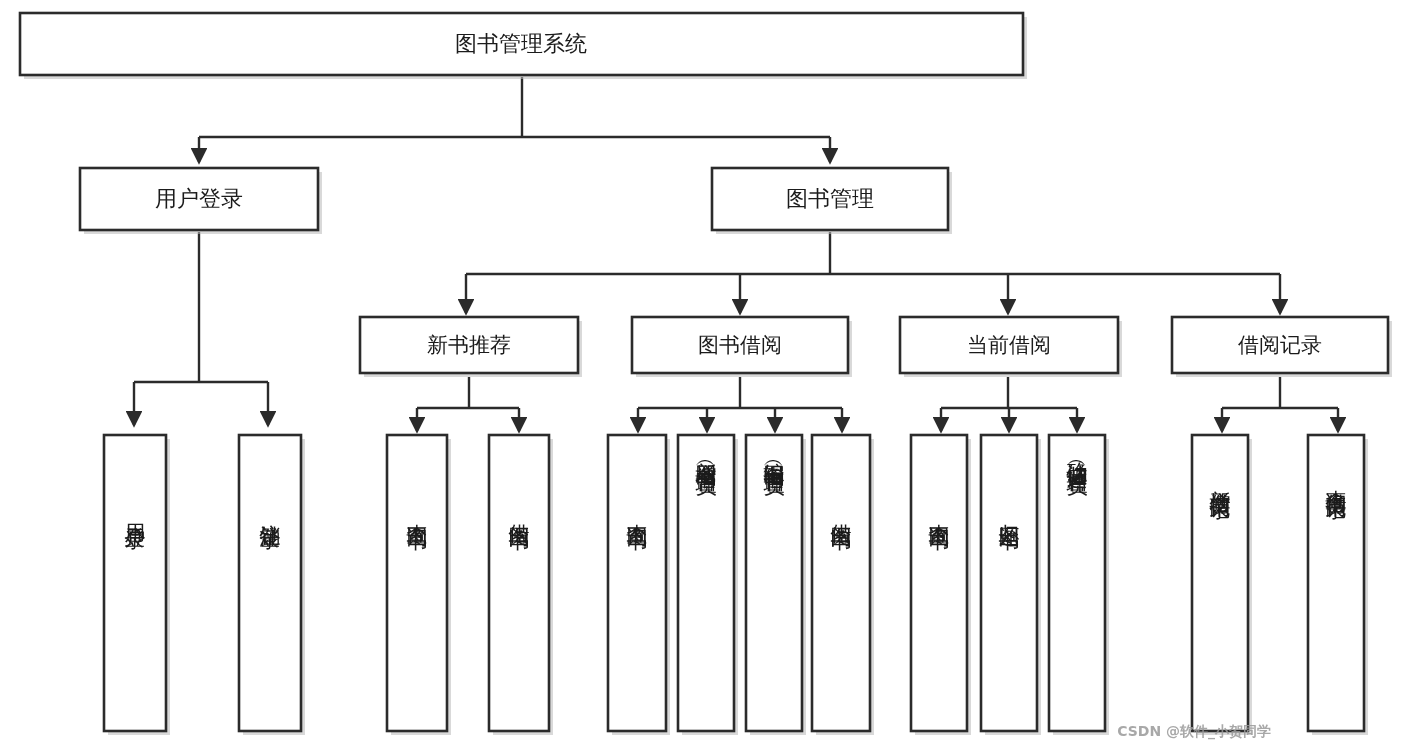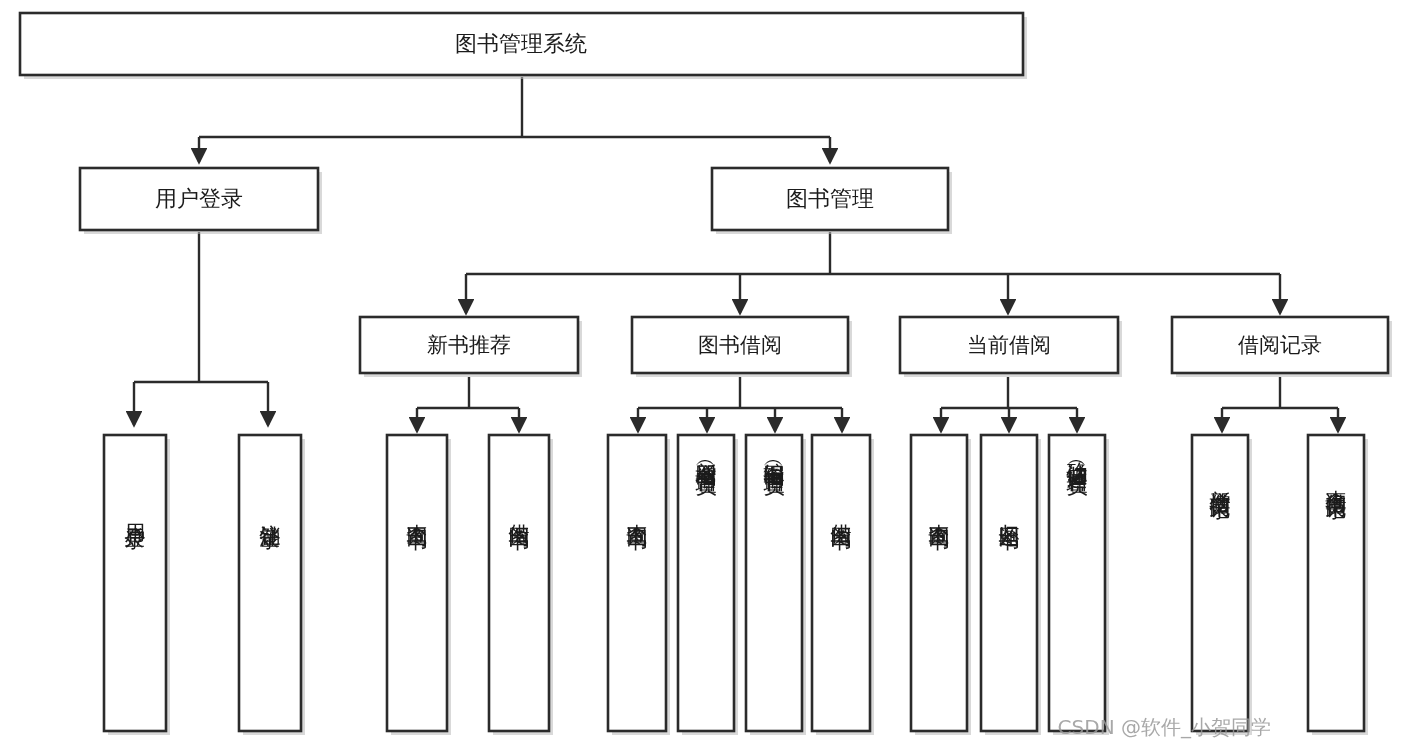--- a/index.html
+++ b/index.html
@@ -72,25 +72,26 @@
     color: #1b1b1b;
     letter-spacing: 2px;
     text-align: left;
     white-space: nowrap;
   }
   .watermark {
     position: absolute;
     right: 8px;
     bottom: 6px;
     font-family: "DejaVu Sans", "Liberation Sans", sans-serif;
-    font-size: 20px;
+    font-size: 14px;
     color: #9a9a9a;
     opacity: 0.85;
     white-space: nowrap;
     pointer-events: none;
+    font-weight: bold;
   }
 </style>
 </head>
 <body>
 
 <div id="diagram-root">
 
   <svg class="diagram" viewBox="0 0 1405 747">
     <defs>
       <marker id="arrow" viewBox="0 0 12 12" refX="10" refY="6" markerWidth="7" markerHeight="7" orient="auto-start-reverse">

